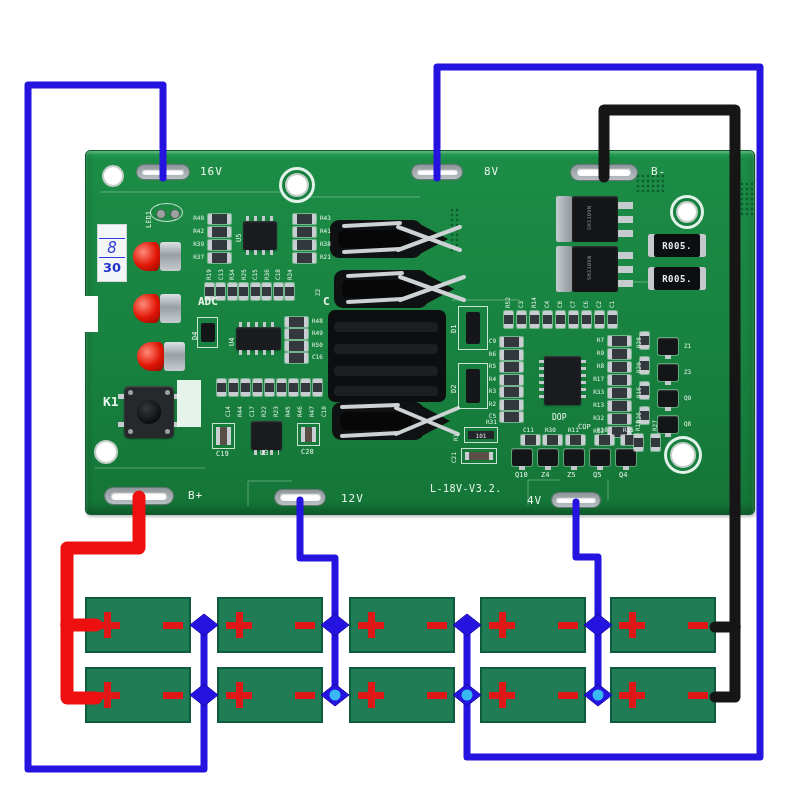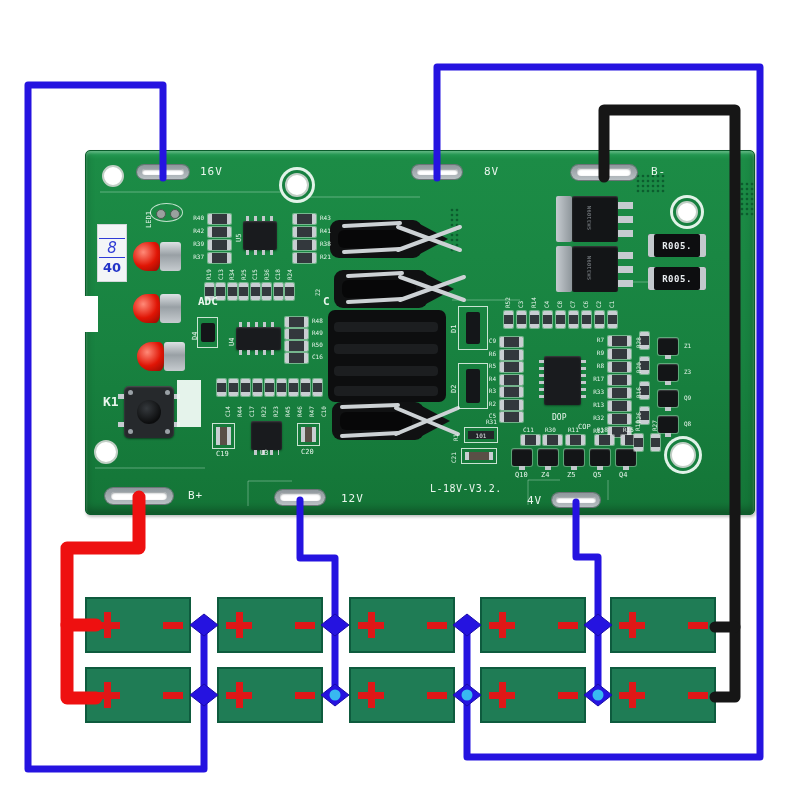--- a/index.html
+++ b/index.html
@@ -215,21 +215,21 @@
     <div class="abs" style="left: 137px; top: 342px; width: 48px; height: 29px; display: flex; z-index: 4;">
       <div style="width: 27px; height: 29px; background: radial-gradient(circle at 38% 35%, rgb(255, 138, 120), rgb(224, 21, 5) 55%, rgb(143, 10, 2)); border-radius: 55% 18% 18% 55% / 50% 30% 30% 50%;"></div>
       <div style="width: 21px; height: 29px; background: linear-gradient(rgb(221, 225, 228), rgb(153, 160, 165) 45%, rgb(198, 203, 207)); border-radius: 3px;"></div>
     </div>
     <div class="abs" style="left: 150px; top: 203px; width: 33px; height: 19px; border: 1px solid rgba(233, 246, 237, 0.8); border-radius: 50%; z-index: 4;">
       <div style="position: absolute; left: 5px; top: 5px; width: 8px; height: 8px; border-radius: 50%; background: rgb(154, 161, 159); border: 1px solid rgb(76, 91, 82);"></div>
       <div style="position: absolute; left: 19px; top: 5px; width: 8px; height: 8px; border-radius: 50%; background: rgb(154, 161, 159); border: 1px solid rgb(76, 91, 82);"></div>
     </div>
     <div class="abs" style="left: 97px; top: 224px; width: 30px; height: 58px; background: rgb(243, 245, 247); border: 1px solid rgb(211, 215, 218); z-index: 4; display: flex; flex-direction: column; align-items: center; font-family: &quot;DejaVu Sans&quot;, sans-serif;">
       <div style="margin-top: 13px; color: rgb(47, 59, 214); font-size: 15px; font-style: italic; border-top: 1px solid rgb(47, 59, 214); border-bottom: 1px solid rgb(47, 59, 214); padding: 0px 8px;">8</div>
-      <div style="color: rgb(34, 51, 200); font-size: 13px; font-weight: bold; margin-top: 2px;">40</div>
+      <div style="color: rgb(34, 51, 200); font-size: 13px; font-weight: bold; margin-top: 2px;">30</div>
     </div>
     <div class="abs" style="left: 124px; top: 386px; width: 50px; height: 52px; background: rgb(38, 41, 44); border-radius: 5px; box-shadow: rgba(255, 255, 255, 0.2) 0px 1px 2px inset, rgba(0, 0, 0, 0.5) 0px 1px 2px; z-index: 4;">
       <div style="position: absolute; left: 4px; top: 4px; width: 5px; height: 5px; border-radius: 50%; background: rgb(154, 161, 166);"></div>
       <div style="position: absolute; left: 41px; top: 4px; width: 5px; height: 5px; border-radius: 50%; background: rgb(154, 161, 166);"></div>
       <div style="position: absolute; left: 4px; top: 43px; width: 5px; height: 5px; border-radius: 50%; background: rgb(154, 161, 166);"></div>
       <div style="position: absolute; left: 41px; top: 43px; width: 5px; height: 5px; border-radius: 50%; background: rgb(154, 161, 166);"></div>
       <div style="position: absolute; left: 13px; top: 14px; width: 24px; height: 24px; border-radius: 50%; background: radial-gradient(circle at 40% 35%, rgb(53, 57, 61), rgb(12, 13, 14) 70%);"></div>
       <div style="position: absolute; left: -6px; top: 8px; width: 6px; height: 5px; background: rgb(198, 203, 208);"></div>
       <div style="position: absolute; left: -6px; top: 36px; width: 6px; height: 5px; background: rgb(198, 203, 208);"></div>
       <div style="position: absolute; left: 50px; top: 8px; width: 6px; height: 5px; background: rgb(198, 203, 208);"></div>

